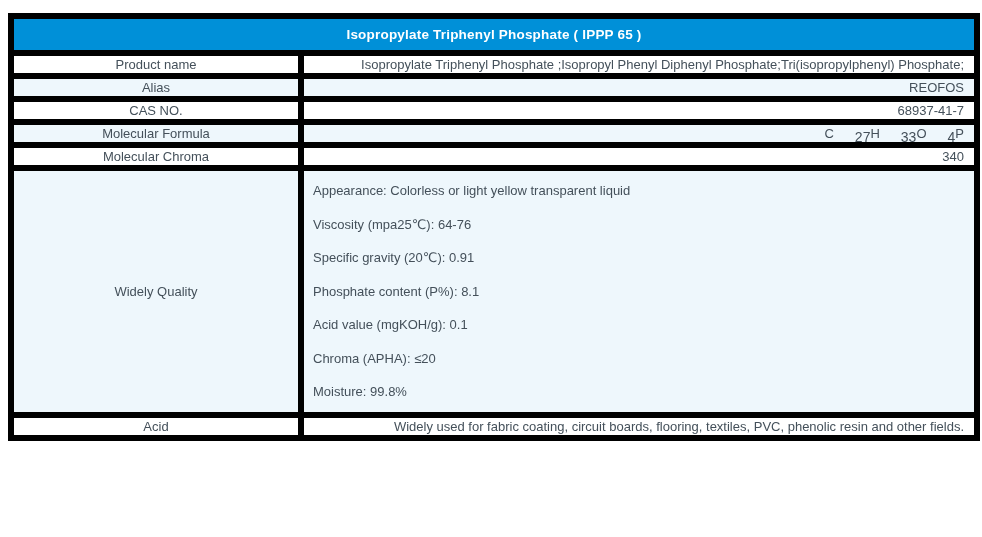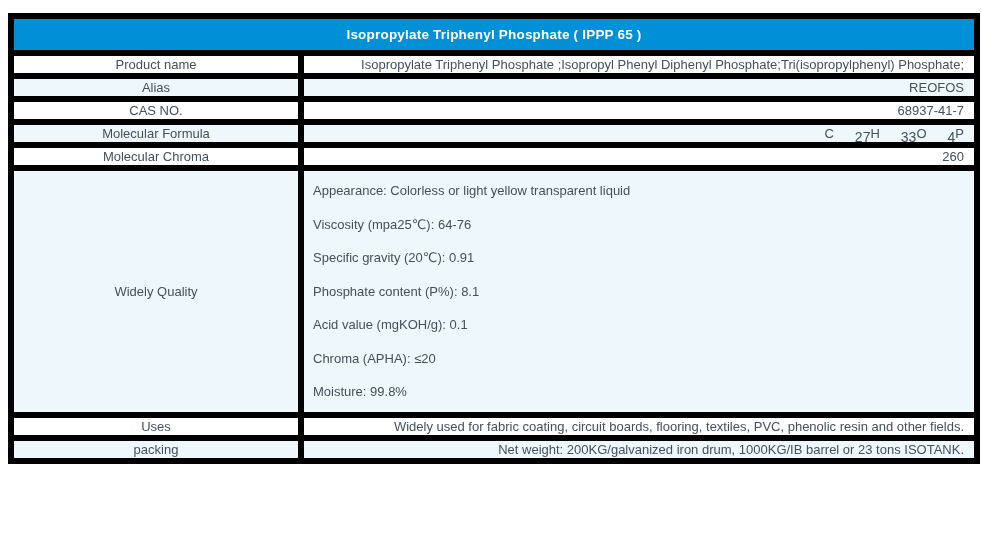--- a/index.html
+++ b/index.html
@@ -95,37 +95,33 @@
       <tr class="row">
         <td class="label-cell">CAS NO.</td>
         <td class="value-cell">68937-41-7</td>
       </tr>
       <tr class="row alt">
         <td class="label-cell">Molecular Formula</td>
         <td class="value-cell">C<sub>27</sub>H<sub>33</sub>O<sub>4</sub>P</td>
       </tr>
       <tr class="row">
         <td class="label-cell">Molecular Chroma</td>
-        <td class="value-cell">260</td>
+        <td class="value-cell">340</td>
       </tr>
       <tr class="alt">
         <td class="label-cell">Widely Quality</td>
         <td class="value-cell quality-cell">
           <div class="q-line">Appearance: Colorless or light yellow transparent liquid</div>
           <div class="q-line">Viscosity (mpa25℃): 64-76</div>
           <div class="q-line">Specific gravity (20℃): 0.91</div>
           <div class="q-line">Phosphate content (P%): 8.1</div>
           <div class="q-line">Acid value (mgKOH/g): 0.1</div>
           <div class="q-line">Chroma (APHA): ≤20</div>
           <div class="q-line">Moisture: 99.8%</div>
         </td>
       </tr>
       <tr class="row">
-        <td class="label-cell">Uses</td>
+        <td class="label-cell">Acid</td>
         <td class="value-cell">Widely used for fabric coating, circuit boards, flooring, textiles, PVC, phenolic resin and other fields.</td>
-      </tr>
-      <tr class="row alt">
-        <td class="label-cell">packing</td>
-        <td class="value-cell">Net weight: 200KG/galvanized iron drum, 1000KG/IB barrel or 23 tons ISOTANK.</td>
       </tr>
     </tbody>
   </table>
 </div>
 
 </body></html>

